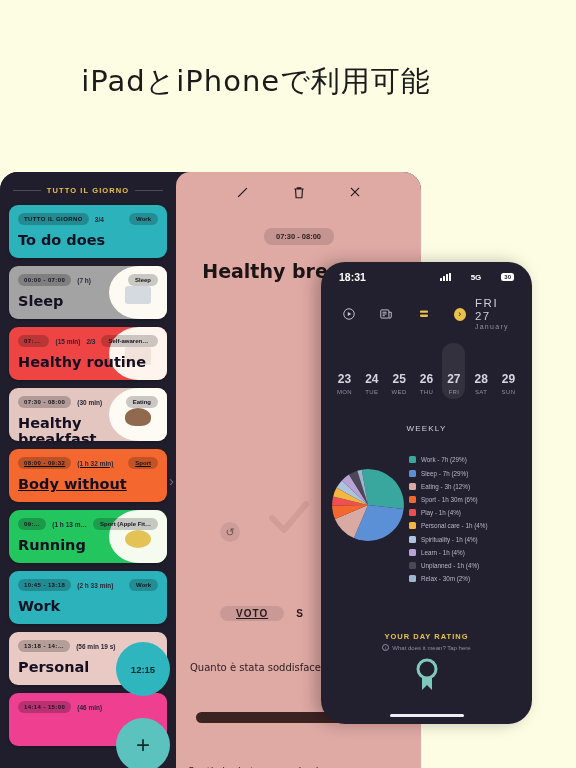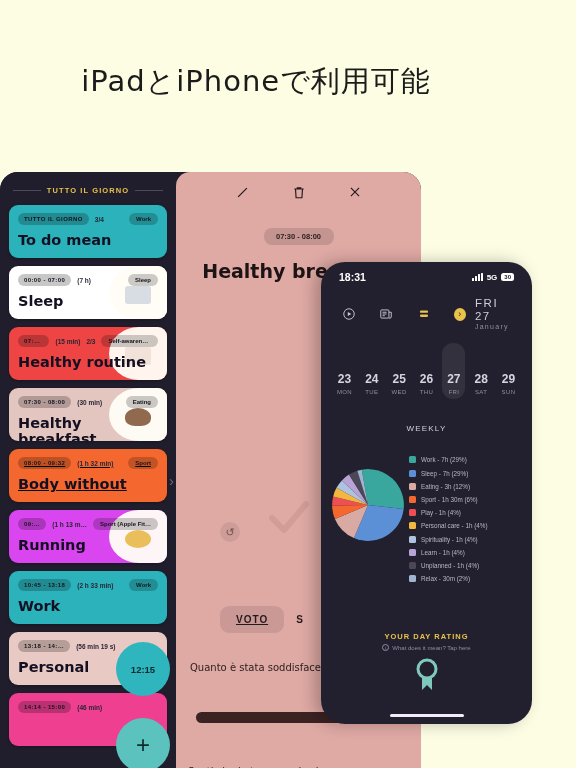--- a/index.html
+++ b/index.html
@@ -165,21 +165,21 @@
     display: flex; align-items: center; justify-content: center;
   }
   .vote-row {
     position: absolute; top: 434px; left: 44px;
     display: flex; gap: 12px; align-items: center;
   }
   .voto-btn {
     background: rgba(0,0,0,.09);
     color: #241a1b; font-size: 10px; font-weight: 700;
     letter-spacing: 1px;
-    padding: 8px 16px; border-radius: 9px; text-decoration: underline;
+    padding: 2px 16px; border-radius: 9px; text-decoration: underline;
   }
   .voto-s { color: #241a1b; font-size: 10px; font-weight: 700; }
   .q1 {
     position: absolute; left: 14px; top: 490px;
     font-size: 10px; color: #2a1e20;
     font-family: "DejaVu Sans", sans-serif;
     white-space: nowrap;
   }
   .slider {
     position: absolute; left: 20px; top: 540px;
@@ -201,21 +201,21 @@
     background: #22202e;
     border-radius: 24px;
     overflow: hidden;
     box-shadow: -6px 0 16px rgba(0,0,0,.25);
   }
   .status {
     display: flex; align-items: center; justify-content: space-between;
     padding: 9px 18px 0 18px;
   }
   .status .clock { font-size: 10.5px; font-weight: 700; color: #fff; }
-  .status .right { display: flex; align-items: center; gap: 4px; }
+  .status .right { display: flex; align-items: center; gap: 20px; }
   .bars { display: flex; align-items: flex-end; gap: 1px; height: 8px; }
   .bars i { width: 2px; background: #fff; display: block; border-radius: .5px; }
   .bars i:nth-child(1){height:3px}.bars i:nth-child(2){height:5px}
   .bars i:nth-child(3){height:7px}.bars i:nth-child(4){height:8px}
   .netlbl { font-size: 8px; font-weight: 700; color: #fff; }
   .batt {
     font-size: 6px; font-weight: 700; color: #22202e;
     background: #fff; border-radius: 2.5px; padding: 1px 3px;
   }
 
@@ -310,23 +310,23 @@
       <span class="lbl">TUTTO IL GIORNO</span>
       <span class="rule"></span>
     </div>
     <div id="cardlist">
         <div class="card" style="background: rgb(43, 178, 186);">
           <div class="meta">
             <span class="chip">TUTTO IL GIORNO</span>
             <span class="frac">3/4</span>
             <span class="tag">Work</span>
           </div>
-          <div class="title">To do mean</div>
-        </div>
-        <div class="card" style="background: #ffffff;">
+          <div class="title">To do does</div>
+        </div>
+        <div class="card" style="background: #a3a3a3;">
           <div class="art sleep"></div>
           <div class="meta">
             <span class="chip">00:00 - 07:00</span>
             <span class="dur">(7 h)</span>
             <span class="tag">Sleep</span>
           </div>
           <div class="title">Sleep</div>
         </div>
         <div class="card" style="background: #ef4444;">
           <div class="art book"></div>
@@ -348,21 +348,21 @@
           <div class="title">Healthy breakfast</div>
         </div>
         <div class="card" style="background: rgb(244, 104, 47); text-decoration: underline;">
           <div class="meta">
             <span class="chip">08:00 - 09:32</span>
             <span class="dur">(1 h 32 min)</span>
             <span class="tag">Sport</span>
           </div>
           <div class="title">Body without</div>
         </div>
-        <div class="card" style="background: #d946ef;">
+        <div class="card" style="background: #22c55e; border-radius: 11px;">
           <div class="art run"></div>
           <div class="meta">
             <span class="chip">09:…</span>
             <span class="dur">(1 h 13 m…</span>
             <span class="tag">Sport (Apple Fit…</span>
           </div>
           <div class="title">Running</div>
         </div>
         <div class="card" style="background: rgb(43, 178, 186);">
           <div class="meta">

